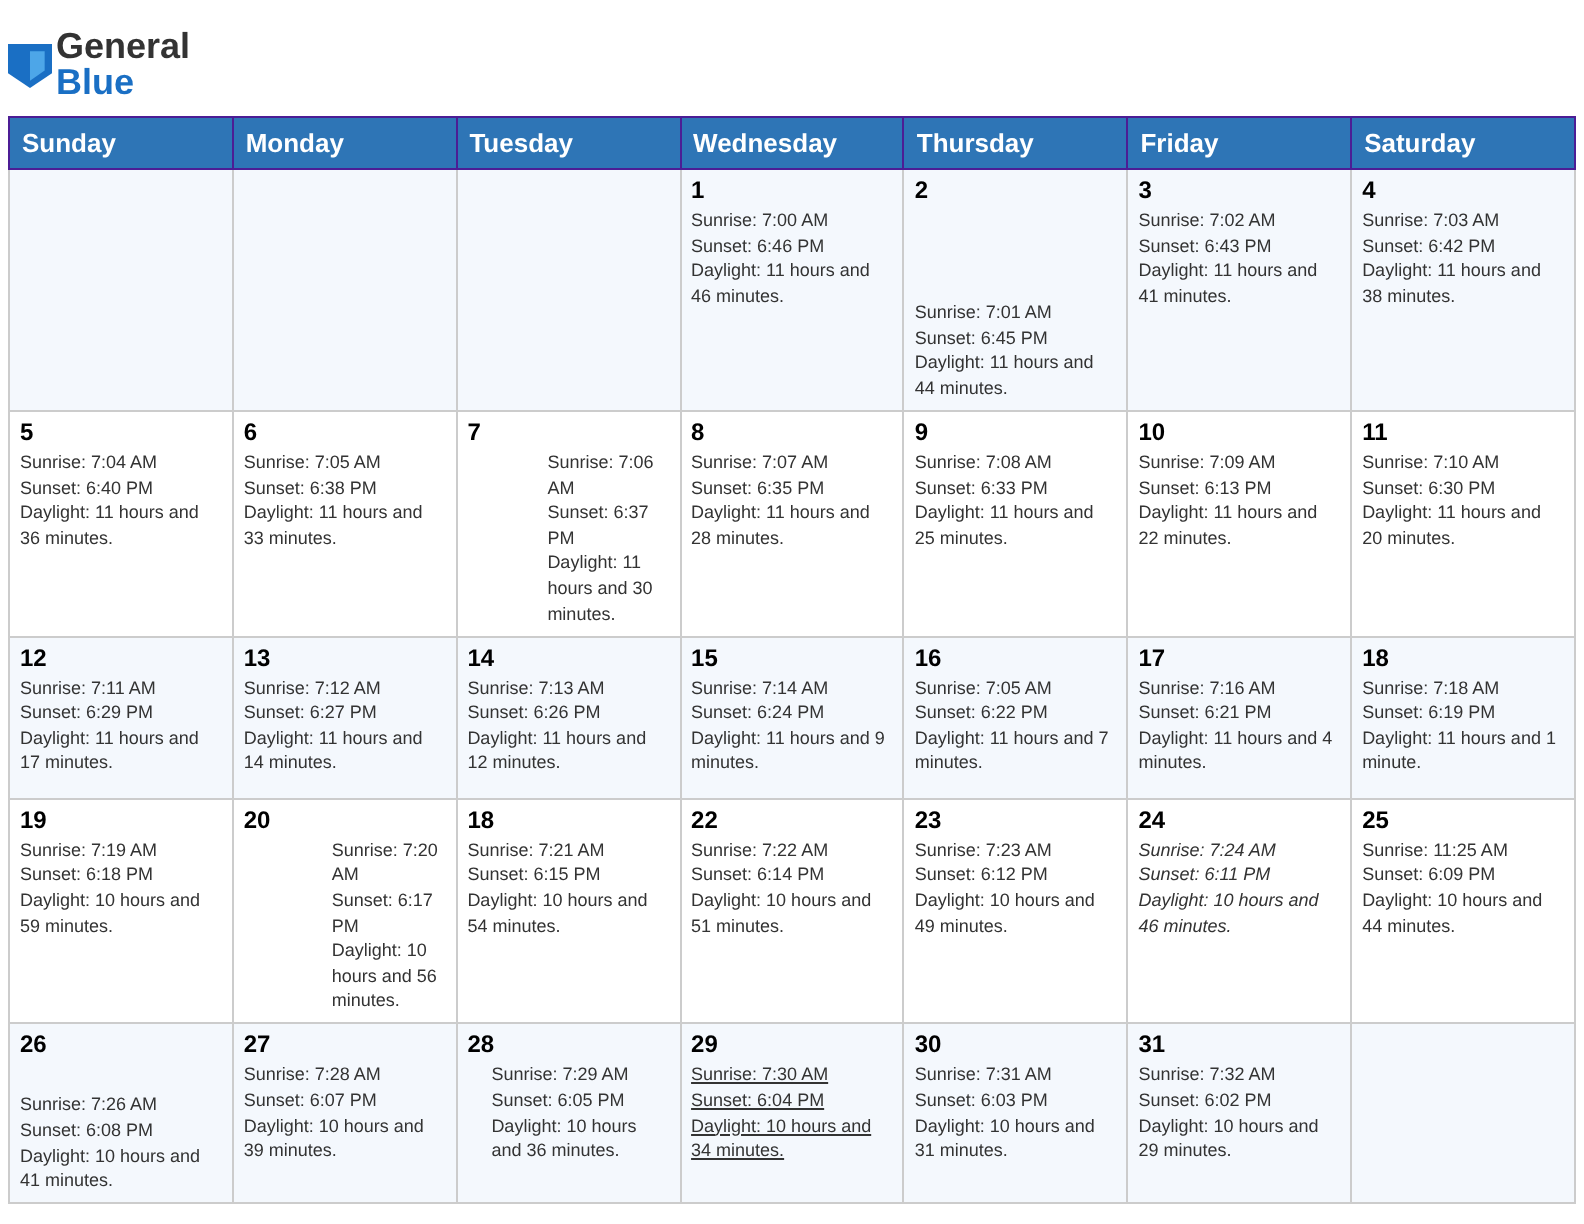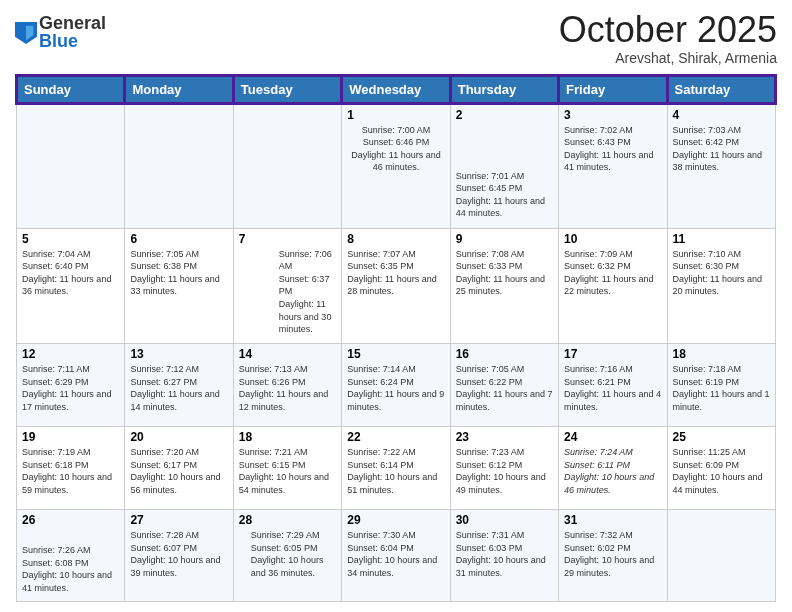--- a/index.html
+++ b/index.html
@@ -6,21 +6,21 @@
     body {
       font-family: Arial, sans-serif;
       background: #fff;
       width: 792px;
       height: 612px;
       overflow: hidden;
     }
     .page {
       width: 792px;
       height: 612px;
-      padding: 10px 15px;
+      padding: 10px 4px;
       display: flex;
       flex-direction: column;
     }
     .header {
       display: flex;
       justify-content: space-between;
       align-items: flex-start;
       margin-bottom: 8px;
     }
     .logo {
@@ -68,21 +68,21 @@
       flex: 1;
       table-layout: fixed;
     }
     .calendar th {
       background-color: #2e75b6;
       color: #fff;
       text-align: left;
       padding: 5px 6px;
       font-size: 13px;
       font-weight: bold;
-      border: 3px solid #4c1d95;
+      border: 1px solid #4c1d95;
     }
     .calendar td {
       border: 1px solid #ccc;
       vertical-align: top;
       padding: 3px 5px;
       font-size: 9.5px;
       color: #333;
       width: 113px;
       height: 80px;
     }
@@ -111,24 +111,20 @@
   <div class="header">
     <div class="logo">
       <svg class="logo-icon" viewBox="0 0 30 30" xmlns="http://www.w3.org/2000/svg">
         <polygon points="0,0 30,0 30,20 15,30 0,20" fill="#1a6fc4"></polygon>
         <polygon points="15,5 25,5 25,18 15,25" fill="#4da6e8"></polygon>
       </svg>
       <div class="logo-text">
         <span class="logo-general">General</span>
         <span class="logo-blue">Blue</span>
       </div>
-    </div>
-    <div class="title-block">
-      <div class="month-title">October 2025</div>
-      <div class="subtitle">Arevshat, Shirak, Armenia</div>
     </div>
   </div>
 
   <table class="calendar">
     <thead>
       <tr>
         <th>Sunday</th>
         <th>Monday</th>
         <th>Tuesday</th>
         <th>Wednesday</th>
@@ -137,21 +133,21 @@
         <th>Saturday</th>
       </tr>
     </thead>
     <tbody id="calendar-body">
     <tr>
           <td class="empty-cell"></td>
           <td class="empty-cell"></td>
           <td class="empty-cell"></td>
           <td>
             <div class="day-number">1</div>
-            <div class="day-info" style="white-space: pre-line; text-align: center;">Sunrise: 7:00 AM
+            <div class="day-info" style="white-space: pre-line;">Sunrise: 7:00 AM
 Sunset: 6:46 PM
 Daylight: 11 hours and 46 minutes.</div>
           </td>
           <td>
             <div class="day-number">2</div>
             <div class="day-info" style="white-space: pre-line; margin-top: 48px;">Sunrise: 7:01 AM
 Sunset: 6:45 PM
 Daylight: 11 hours and 44 minutes.</div>
           </td>
           <td>
@@ -194,21 +190,21 @@
           </td>
           <td>
             <div class="day-number">9</div>
             <div class="day-info" style="white-space: pre-line;">Sunrise: 7:08 AM
 Sunset: 6:33 PM
 Daylight: 11 hours and 25 minutes.</div>
           </td>
           <td>
             <div class="day-number">10</div>
             <div class="day-info" style="white-space: pre-line;">Sunrise: 7:09 AM
-Sunset: 6:32 PM
+Sunset: 6:13 PM
 Daylight: 11 hours and 22 minutes.</div>
           </td>
           <td>
             <div class="day-number">11</div>
             <div class="day-info" style="white-space: pre-line;">Sunrise: 7:10 AM
 Sunset: 6:30 PM
 Daylight: 11 hours and 20 minutes.</div>
           </td>
         </tr>
         <tr>
@@ -257,21 +253,21 @@
         </tr>
         <tr>
           <td>
             <div class="day-number">19</div>
             <div class="day-info" style="white-space: pre-line;">Sunrise: 7:19 AM
 Sunset: 6:18 PM
 Daylight: 10 hours and 59 minutes.</div>
           </td>
           <td>
             <div class="day-number">20</div>
-            <div class="day-info" style="white-space: pre-line;">Sunrise: 7:20 AM
+            <div class="day-info" style="white-space: pre-line; margin-left: 44px;">Sunrise: 7:20 AM
 Sunset: 6:17 PM
 Daylight: 10 hours and 56 minutes.</div>
           </td>
           <td>
             <div class="day-number">18</div>
             <div class="day-info" style="white-space: pre-line;">Sunrise: 7:21 AM
 Sunset: 6:15 PM
 Daylight: 10 hours and 54 minutes.</div>
           </td>
           <td>
@@ -313,21 +309,21 @@
 Daylight: 10 hours and 39 minutes.</div>
           </td>
           <td>
             <div class="day-number">28</div>
             <div class="day-info" style="white-space: pre-line; margin-left: 12px;">Sunrise: 7:29 AM
 Sunset: 6:05 PM
 Daylight: 10 hours and 36 minutes.</div>
           </td>
           <td>
             <div class="day-number">29</div>
-            <div class="day-info" style="white-space: pre-line;">Sunrise: 7:30 AM
+            <div class="day-info" style="white-space: pre-line; text-decoration: underline;">Sunrise: 7:30 AM
 Sunset: 6:04 PM
 Daylight: 10 hours and 34 minutes.</div>
           </td>
           <td>
             <div class="day-number">30</div>
             <div class="day-info" style="white-space: pre-line;">Sunrise: 7:31 AM
 Sunset: 6:03 PM
 Daylight: 10 hours and 31 minutes.</div>
           </td>
           <td>

